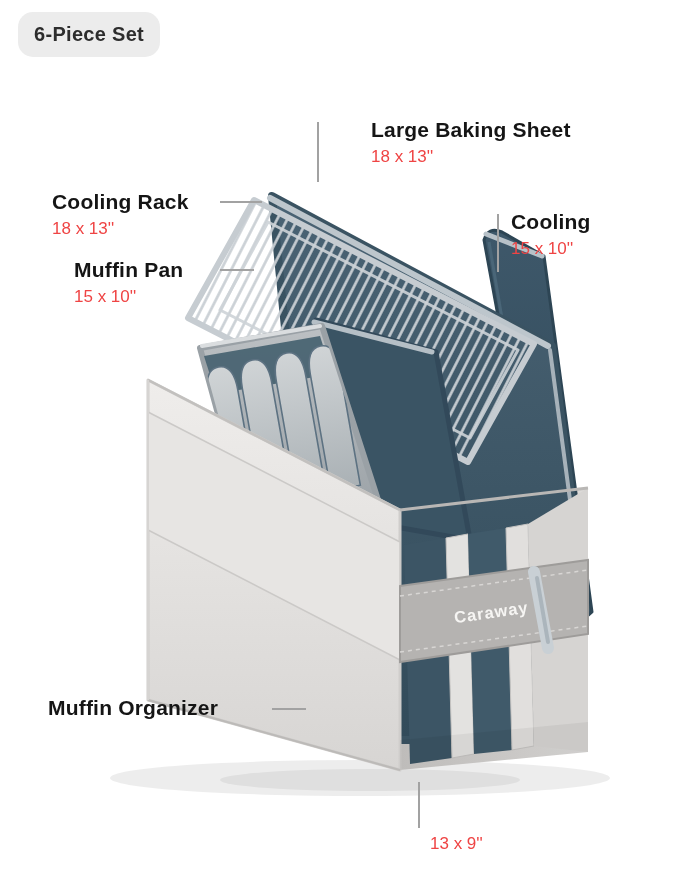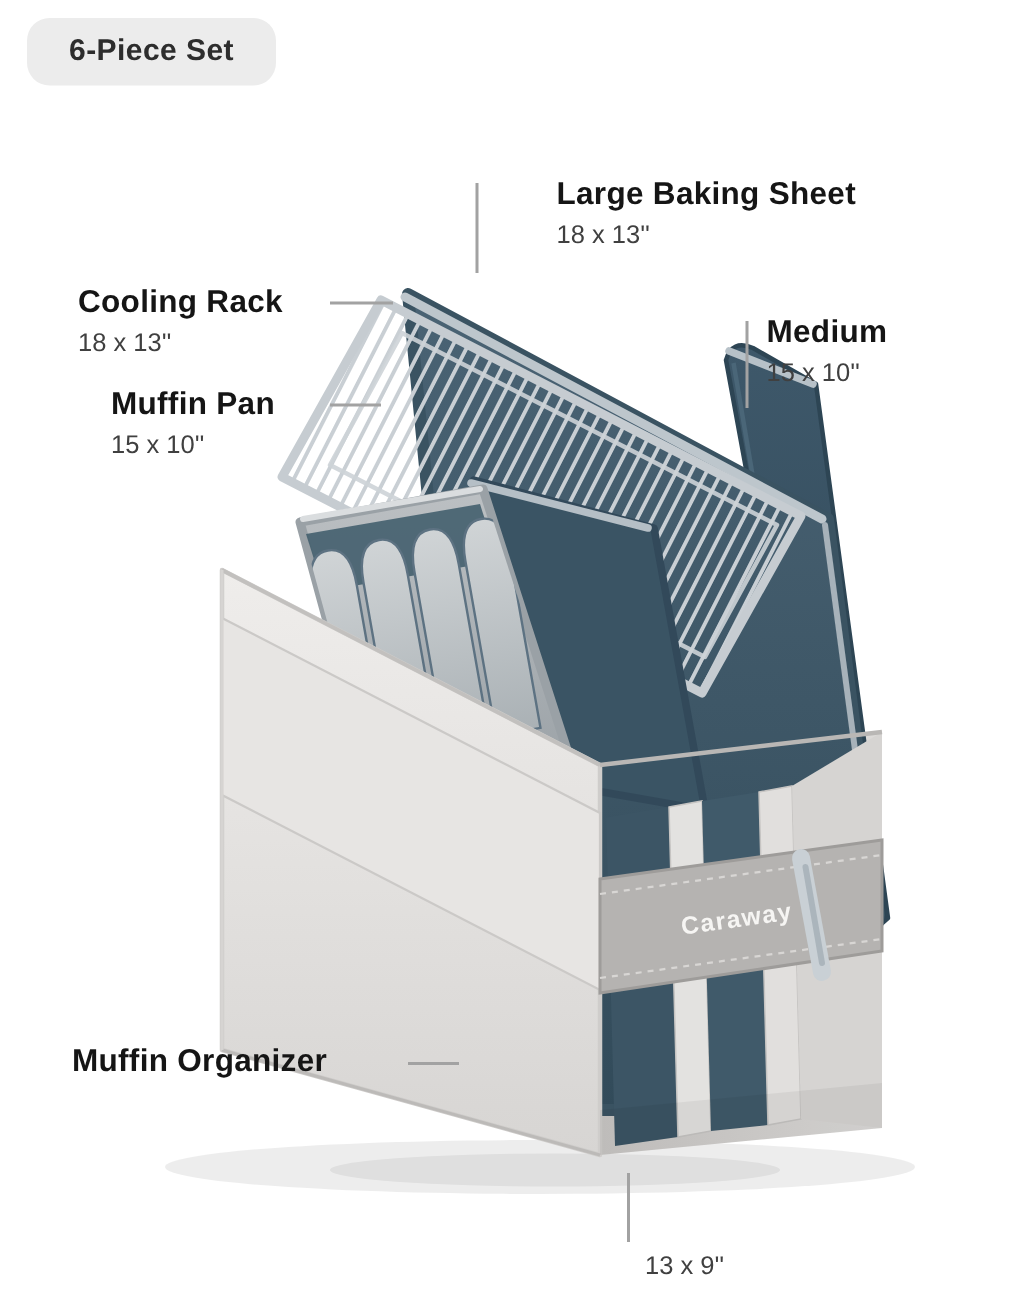--- a/index.html
+++ b/index.html
@@ -2,26 +2,26 @@
 <html><head>
 <meta charset="utf-8">
 <style>
   html,body{margin:0;padding:0;background:#ffffff;}
   .stage{
     position:relative;width:679px;height:875px;background:#ffffff;overflow:hidden;
     font-family:"Liberation Sans", sans-serif;
   }
   .badge{
     position:absolute;left:18px;top:12px;background:#ececec;color:#2d2d2d;
-    border-radius:15px;padding:11px 28px;font-size:20px;font-weight:600;letter-spacing:.3px;
+    border-radius:15px;padding:11px 16px;font-size:20px;font-weight:600;letter-spacing:.3px;
   }
   .product-svg{position:absolute;left:0;top:0;width:679px;height:875px;}
   .callout{position:absolute;color:#151515;}
   .callout .t{font-size:21px;font-weight:700;letter-spacing:.2px;line-height:27px;white-space:nowrap;}
-  .callout .s{font-size:17px;font-weight:400;color:#404040;margin-top:4px;white-space:nowrap;}
+  .callout .s{font-size:17px;font-weight:400;color:#ef4444;margin-top:4px;white-space:nowrap;}
   .center{text-align:left;}
   .leader{position:absolute;background:#a2a2a2;}
   .leader.h{height:2px;}
   .leader.v{width:2px;}
 </style>
 </head>
 <body>
 
 <div class="stage">
 
@@ -145,21 +145,21 @@
   </div>
 
   <div class="leader h" style="left:220px;top:201px;width:42px;"></div>
   <div class="callout center" style="left:52px;top:188px;width:160px;">
     <div class="t">Cooling Rack</div>
     <div class="s">18 x 13''</div>
   </div>
 
   <div class="leader v" style="left:497px;top:214px;height:58px;"></div>
   <div class="callout" style="left:511px;top:208px;">
-    <div class="t">Medium</div>
+    <div class="t">Cooling</div>
     <div class="s">15 x 10''</div>
   </div>
 
   <div class="leader h" style="left:220px;top:269px;width:34px;"></div>
   <div class="callout center" style="left:74px;top:256px;width:140px;">
     <div class="t">Muffin Pan</div>
     <div class="s">15 x 10''</div>
   </div>
 
   <div class="leader h" style="left:272px;top:708px;width:34px;"></div>

